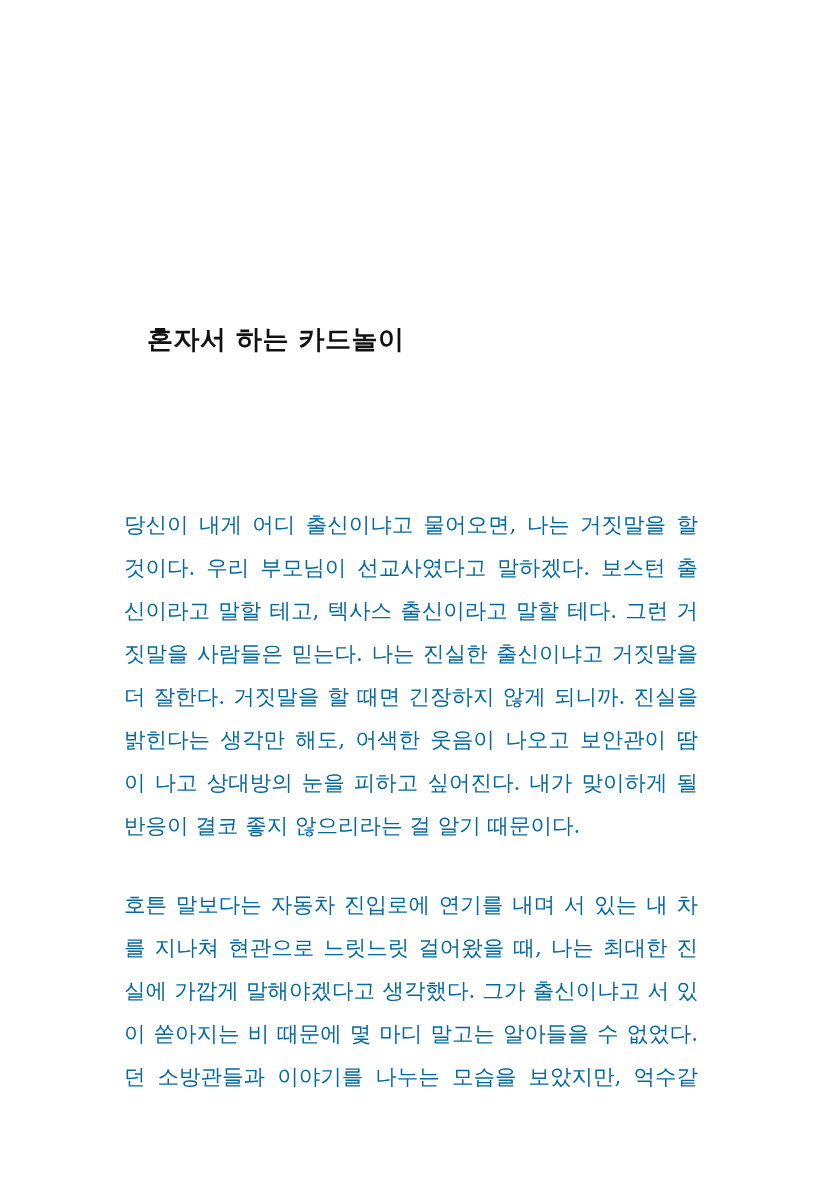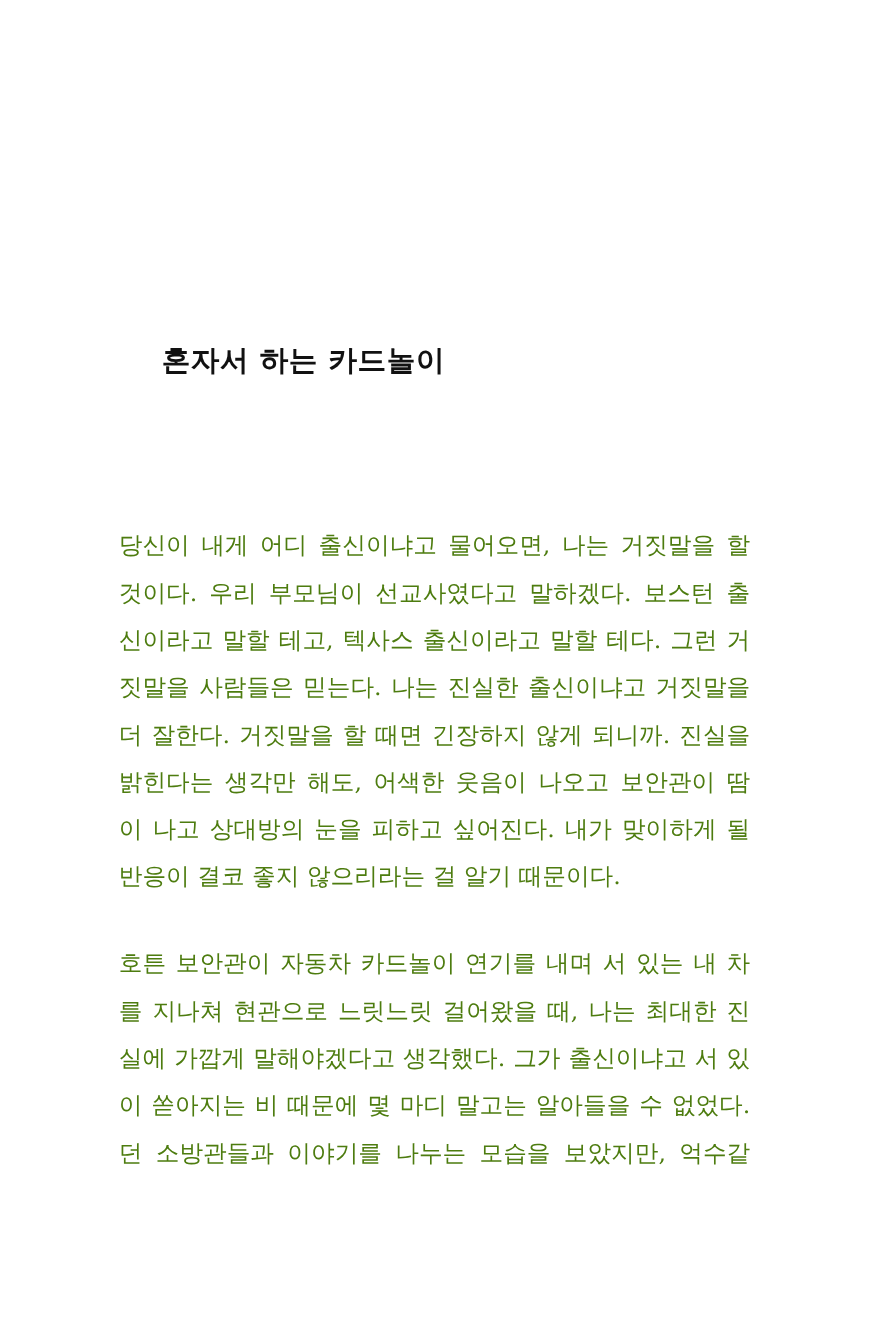--- a/index.html
+++ b/index.html
@@ -9,46 +9,46 @@
     }
     body {
       width: 813px;
       height: 1200px;
       position: relative;
       overflow: hidden;
       color: #1a1a1a;
     }
     .page {
       position: absolute;
-      left: 0; top: 4px;
+      left: 0; top: 16px;
       width: 813px;
       height: 916px;
       background: #ffffff;
     }
     .chapter-title {
       position: absolute;
       left: 147px;
       top: 306px;
       margin: 0;
       font-family: "DejaVu Sans", sans-serif;
       font-weight: bold;
       font-size: 26px;
       letter-spacing: 0.5px;
       color: #111111;
       white-space: nowrap;
     }
     .body-text {
       position: absolute;
       left: 108px;
       width: 574px;
-      margin: 0;
+      margin: 16px;
       font-family: "DejaVu Serif", serif;
       font-size: 21.5px;
       line-height: 43px;
-      color: #4d7c0f;
+      color: #0369a1;
     }
     .body-text .line {
       display: block;
       white-space: nowrap;
       text-align: justify;
       text-align-last: justify;
       height: 43px;
     }
     .body-text .line.last {
       text-align-last: left;
@@ -68,20 +68,20 @@
     <span class="line">것이다. 우리 부모님이 선교사였다고 말하겠다. 보스턴 출</span>
     <span class="line">신이라고 말할 테고, 텍사스 출신이라고 말할 테다. 그런 거</span>
     <span class="line">짓말을 사람들은 믿는다. 나는 진실한 출신이냐고 거짓말을</span>
     <span class="line">더 잘한다. 거짓말을 할 때면 긴장하지 않게 되니까. 진실을</span>
     <span class="line">밝힌다는 생각만 해도, 어색한 웃음이 나오고 보안관이 땀</span>
     <span class="line">이 나고 상대방의 눈을 피하고 싶어진다. 내가 맞이하게 될</span>
     <span class="line last">반응이 결코 좋지 않으리라는 걸 알기 때문이다.</span>
   </p>
 
   <p class="body-text" id="para-2">
-    <span class="line">호튼 보안관이 자동차 카드놀이 연기를 내며 서 있는 내 차</span>
+    <span class="line">호튼 말보다는 자동차 진입로에 연기를 내며 서 있는 내 차</span>
     <span class="line">를 지나쳐 현관으로 느릿느릿 걸어왔을 때, 나는 최대한 진</span>
     <span class="line">실에 가깝게 말해야겠다고 생각했다. 그가 출신이냐고 서 있</span>
     <span class="line">이 쏟아지는 비 때문에 몇 마디 말고는 알아들을 수 없었다.</span>
     <span class="line">던 소방관들과 이야기를 나누는 모습을 보았지만, 억수같</span>
   </p>
 
 </div>
 
 </body></html>

